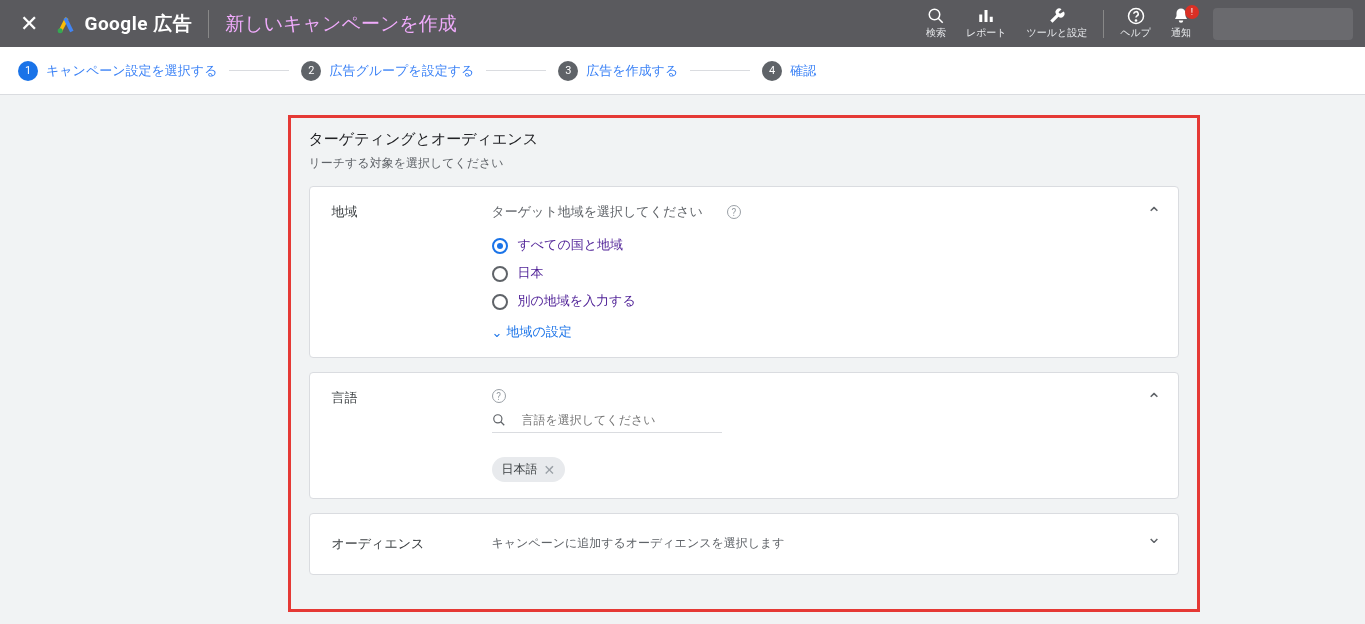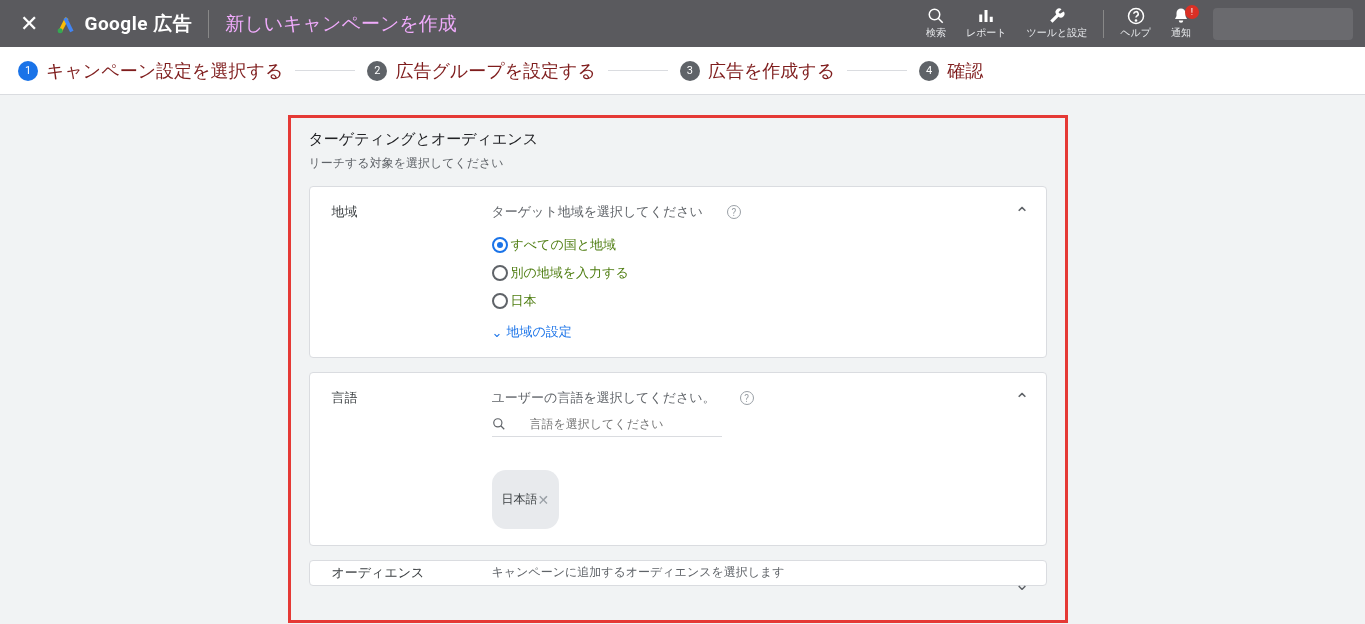--- a/index.html
+++ b/index.html
@@ -13,43 +13,43 @@
 .spacer{flex:1}
 .tool{display:flex;flex-direction:column;align-items:center;padding:0 10px;cursor:pointer;position:relative}
 .tool-icon{font-size:18px;line-height:1.2}
 .tool-label{font-size:10px;margin-top:1px;color:#e8eaed}
 .badge{position:absolute;top:-2px;right:2px;background:#d93025;color:#fff;border-radius:50%;width:14px;height:14px;font-size:9px;display:flex;align-items:center;justify-content:center}
 .account-area{width:140px;height:32px;background:#6a6a6e;border-radius:4px;margin-left:12px}
 .stepper{background:#fff;height:48px;display:flex;align-items:center;padding:0 18px;border-bottom:1px solid #dadce0}
 .step{display:flex;align-items:center}
 .step-circle{width:20px;height:20px;border-radius:50%;background:#5f6368;color:#fff;font-size:11px;display:flex;align-items:center;justify-content:center;margin-right:8px}
 .step-circle.active{background:#1a73e8}
-.step-label{font-size:18px;color:#7f1d1d}
+.step-label{font-size:13px;color:#3b82f6}
 .step-line{width:60px;height:1px;background:#dadce0;margin:0 12px}
 .main{padding:20px 0;display:flex;justify-content:center}
-.highlight-box{border:3px solid #e53935;padding:12px 18px 20px;width:780px;margin-bottom:28px}
+.highlight-box{border:3px solid #e53935;padding:12px 18px 20px;width:912px;margin-bottom:28px}
 .section-title{font-size:15px;color:#202124;margin-bottom:6px}
 .section-sub{font-size:12px;color:#5f6368;margin-bottom:14px}
 .card{background:#fff;border:1px solid #dadce0;border-radius:4px;padding:16px 22px;margin-bottom:14px;display:flex;position:relative}
 .card-label{width:160px;font-size:13px;color:#3c4043}
 .card-body{flex:1}
 .hint-row{font-size:13px;color:#5f6368;display:flex;align-items:center;gap:24px;margin-bottom:10px}
 .help-ic{color:#9aa0a6;font-size:14px;border:1px solid #9aa0a6;border-radius:50%;width:14px;height:14px;display:flex;align-items:center;justify-content:center;font-size:10px}
-.radio-row{display:flex;align-items:center;gap:3px;font-size:13px;color:#4d7c0f;padding:5px 0;cursor:pointer}
+.radio-row{display:flex;align-items:flex-end;gap:10px;font-size:13px;color:#4c1d95;padding:5px 0;cursor:pointer}
 .radio{width:16px;height:16px;border:2px solid #5f6368;border-radius:50%;position:relative}
 .radio.selected{border-color:#1a73e8}
 .radio.selected::after{content:"";position:absolute;left:3px;top:3px;width:6px;height:6px;background:#1a73e8;border-radius:50%}
 .expand-link{color:#1a73e8;font-size:13px;display:flex;align-items:center;gap:4px;margin-top:8px;cursor:pointer}
 .chevron{position:absolute;right:16px;top:16px;color:#5f6368;font-size:18px;cursor:pointer}
-.search-row{display:flex;align-items:center;gap:24px;border-bottom:1px solid #dadce0;padding:0 0 5px;width:230px;margin-top:4px}
+.search-row{display:flex;align-items:center;gap:16px;border-bottom:1px solid #dadce0;padding:0 0 5px;width:230px;margin-top:4px}
 .search-ic{color:#5f6368;font-size:15px}
 .search-input{border:none;outline:none;font-size:12px;color:#5f6368;background:transparent;flex:1}
-.chip{display:inline-flex;align-items:center;background:#e8eaed;border-radius:14px;padding:21px 10px;font-size:12px;color:#3c4043;margin-top:33px}
+.chip{display:inline-flex;align-items:center;gap:6px;background:#e8eaed;border-radius:14px;padding:4px 10px;font-size:12px;color:#3c4043;margin-top:24px}
 .chip-x{color:#9aa0a6;font-size:14px;cursor:pointer}
-.card.collapsed{padding:3px 22px}
+.card.collapsed{padding:21px 22px}
 .card.collapsed .card-body{font-size:12px;color:#5f6368}
 .container{width:790px}
 svg{display:block}
 </style>
 </head>
 <body>
 
 <div class="topbar">
   <span class="close-x">✕</span>
   <span class="logo-tri">
@@ -148,39 +148,38 @@
           <div class="hint-row">
             <span>ターゲット地域を選択してください</span>
             <span class="help-ic">?</span>
           </div>
           <div class="radio-row">
             <span class="radio selected"></span>
             <span>すべての国と地域</span>
           </div>
           <div class="radio-row">
             <span class="radio"></span>
-            <span>別の地域を入力する</span>
+            <span>日本</span>
           </div>
           <div class="radio-row">
             <span class="radio"></span>
-            <span>日本</span>
+            <span>別の地域を入力する</span>
           </div>
           <div class="expand-link">
             <span>⌄</span>
             <span>地域の設定</span>
           </div>
         </div>
         <span class="chevron">⌃</span>
       </div>
 
       <div class="card">
         <div class="card-label">言語</div>
         <div class="card-body">
           <div class="hint-row">
-            <span>ユーザーの言語を選択してください。</span>
             <span class="help-ic">?</span>
           </div>
           <div class="search-row">
             <span class="search-ic">
                 <svg width="14" height="14" viewBox="0 0 24 24" fill="none" stroke="#5f6368" stroke-width="2">
                   <circle cx="10" cy="10" r="7"></circle>
                   <line x1="15" y1="15" x2="21" y2="21"></line>
                 </svg>
               </span>
             <input class="search-input" placeholder="言語を選択してください" style="">

